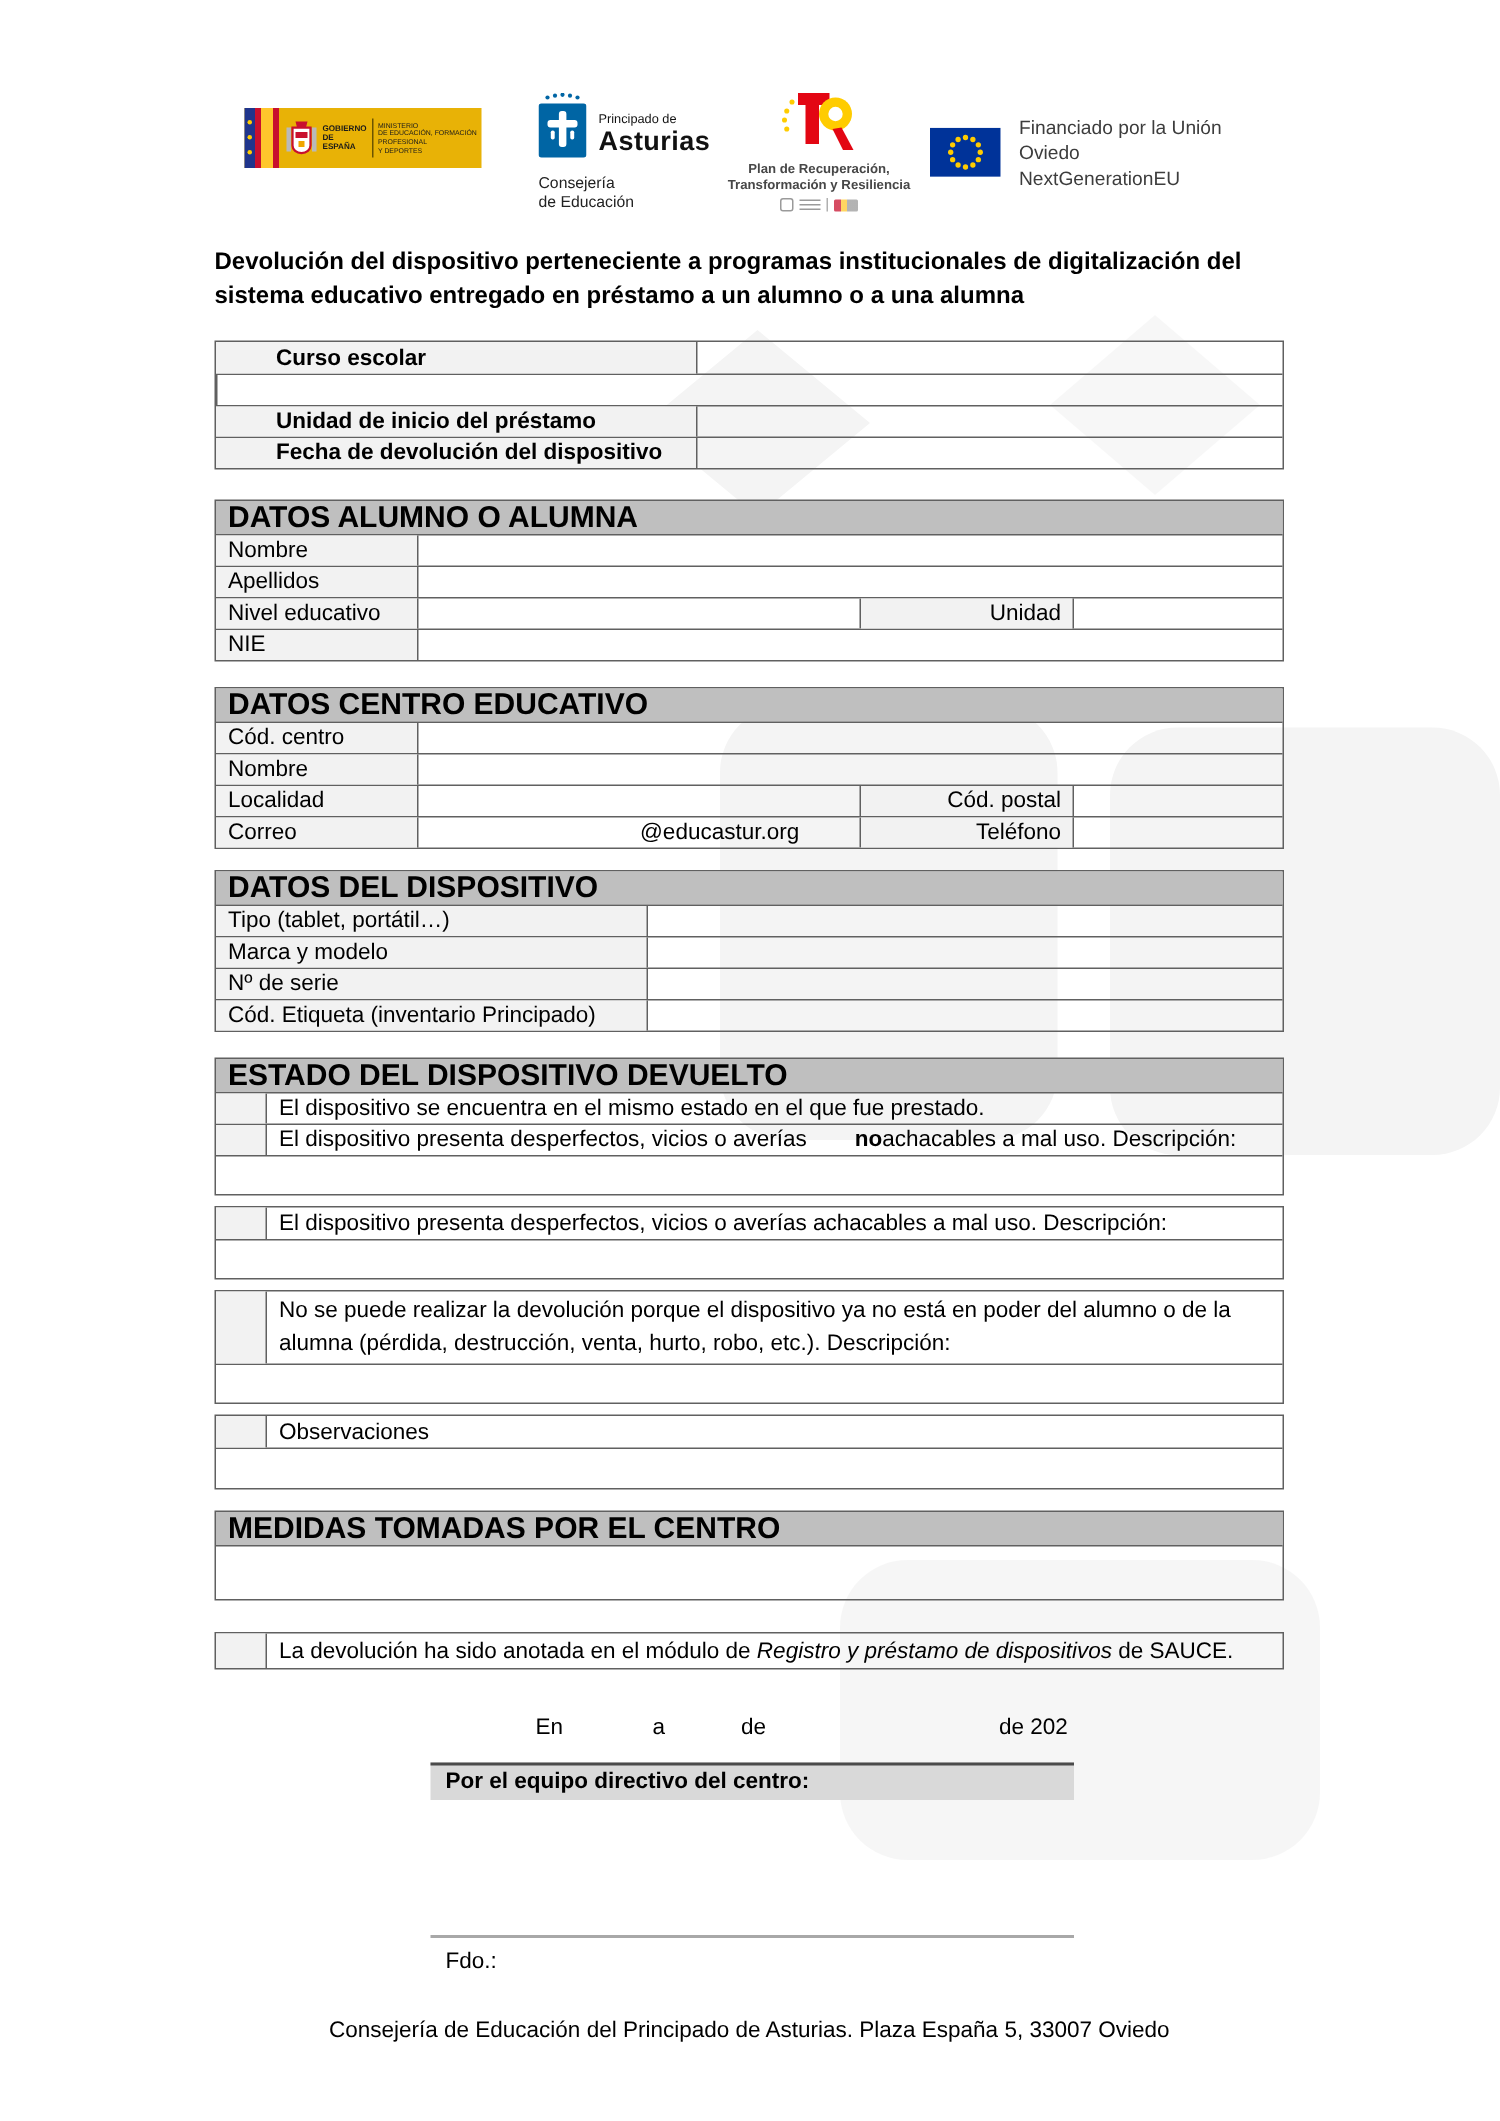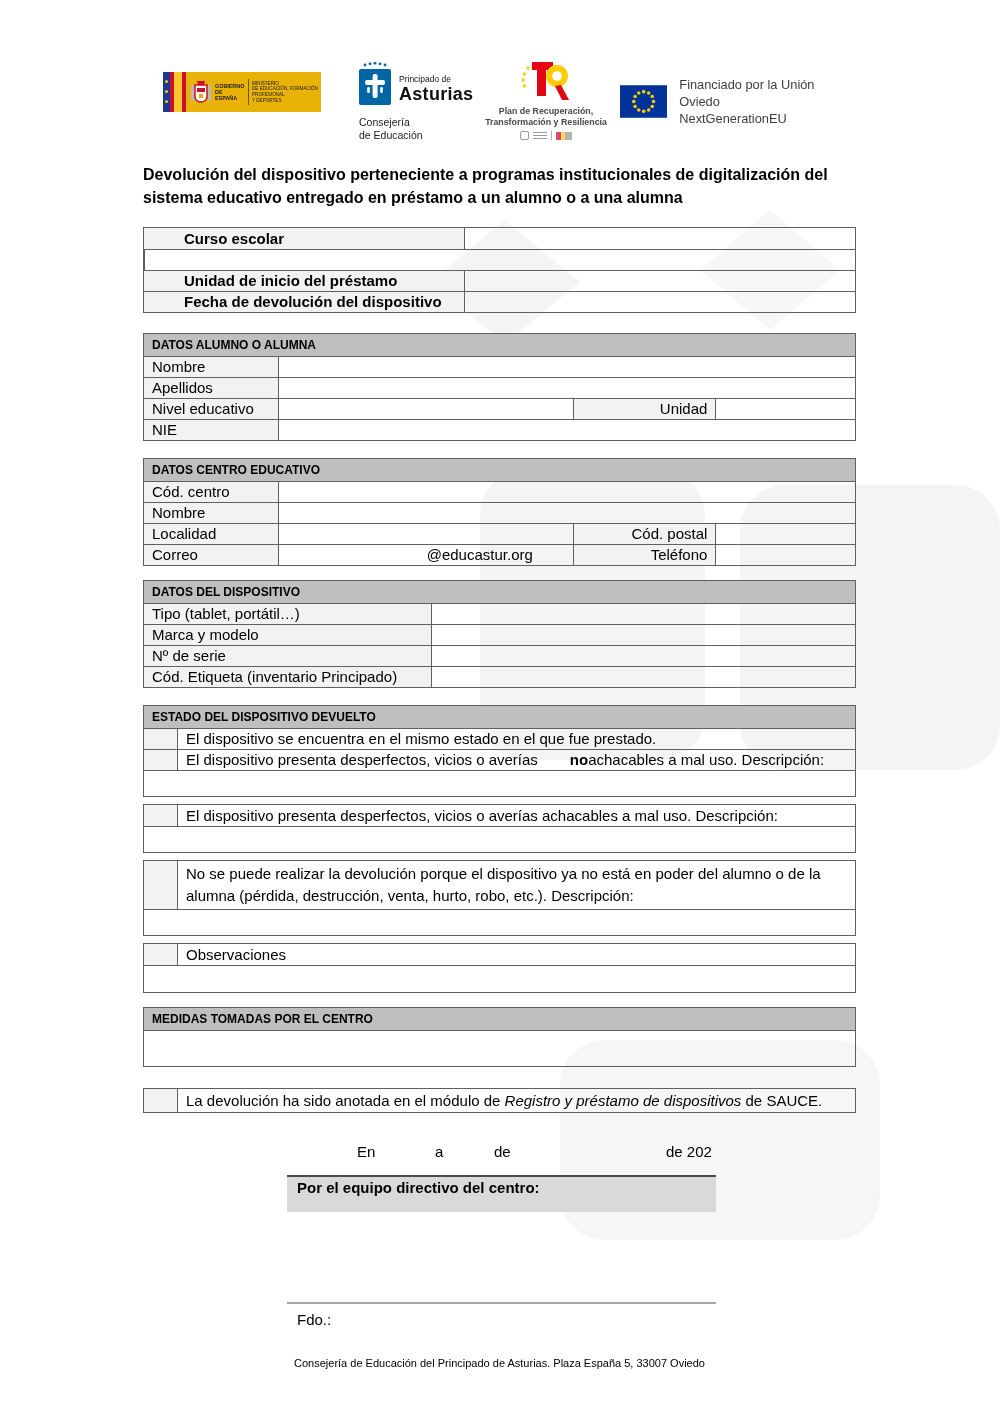--- a/index.html
+++ b/index.html
@@ -50,21 +50,21 @@
   .logo-eu { position:absolute; left:477px; top:18px; display:flex; align-items:center; }
   .eu-text { margin-left:12px; font-size:12.8px; line-height:17px; color:#3d3d3d; }
 
   
   .title { margin-top:10px; font-size:16px; font-weight:bold; line-height:23px; width:705px; }
 
   
   .tbl { border:1px solid #606060; background:transparent; }
   .row { display:flex; min-height:21px; border-top:1px solid #606060; align-items:stretch; }
   .tbl > .row:first-child { border-top:none; }
-  .sec-h { background:#bfbfbf; font-weight:bold; font-size:12px; padding:2px 8px; height:22px; line-height:18px; }
+  .sec-h { background:#bfbfbf; font-weight:bold; font-size:20px; padding:2px 8px; height:22px; line-height:18px; }
   .cell { padding:0 8px; display:flex; align-items:center; line-height:20px; }
   .lab { background:#f2f2f2; }
   .lab-r { background:#f2f2f2; justify-content:flex-end; text-align:right; }
   .val { flex:1; }
   .bl { border-left:1px solid #606060; }
   .b { font-weight:bold;margin-left:32px; }
   .it { font-style:italic; }
   .w-loan { width:320px; }
   .w-lab { width:134px; }
   .w-mid { width:296px; }
@@ -87,24 +87,24 @@
   .medidas-empty { height:36px; }
 
   .sauce { margin-top:21px; display:flex; border:1px solid #606060; height:25px; }
   .sauce .txt { flex:1; padding:0 8px; display:flex; align-items:center; }
 
   .date-line { position:relative; height:20px; margin-top:16px; }
   .date-line span { position:absolute; top:14px;margin-left:33px; }
   .dl-en { left:181px; } .dl-a { left:259px; } .dl-de1 { left:318px; } .dl-de2 { left:490px; }
 
   .equipo { margin-top:26px; margin-left:144px; width:429px; background:#d9d9d9;
-            border-top:2px solid #4a4a4a; font-weight:bold; padding:2px 10px; height:37px; }
+            border-top:2px solid #4a4a4a; font-weight:bold; padding:2px 10px; height:25px; }
   .sig-line { margin-top:90px; margin-left:144px; width:429px; border-top:2px solid #a8a8a8; }
   .fdo { margin:7px 0 0 154px; }
-  .footer { margin-top:29px; width:713px; text-align:center; font-size:11px; }
+  .footer { margin-top:29px; width:713px; text-align:center; font-size:15px; }
 </style>
 </head>
 <body>
 
 <div class="page">
 
   <svg class="watermark" width="600" height="1100" viewBox="0 0 600 1100">
     <g fill="#f4f4f4">
       <polygon points="85,50 160,112 85,174 10,112"></polygon>
       <polygon points="350,40 420,100 350,160 280,100" opacity="0.7"></polygon>

